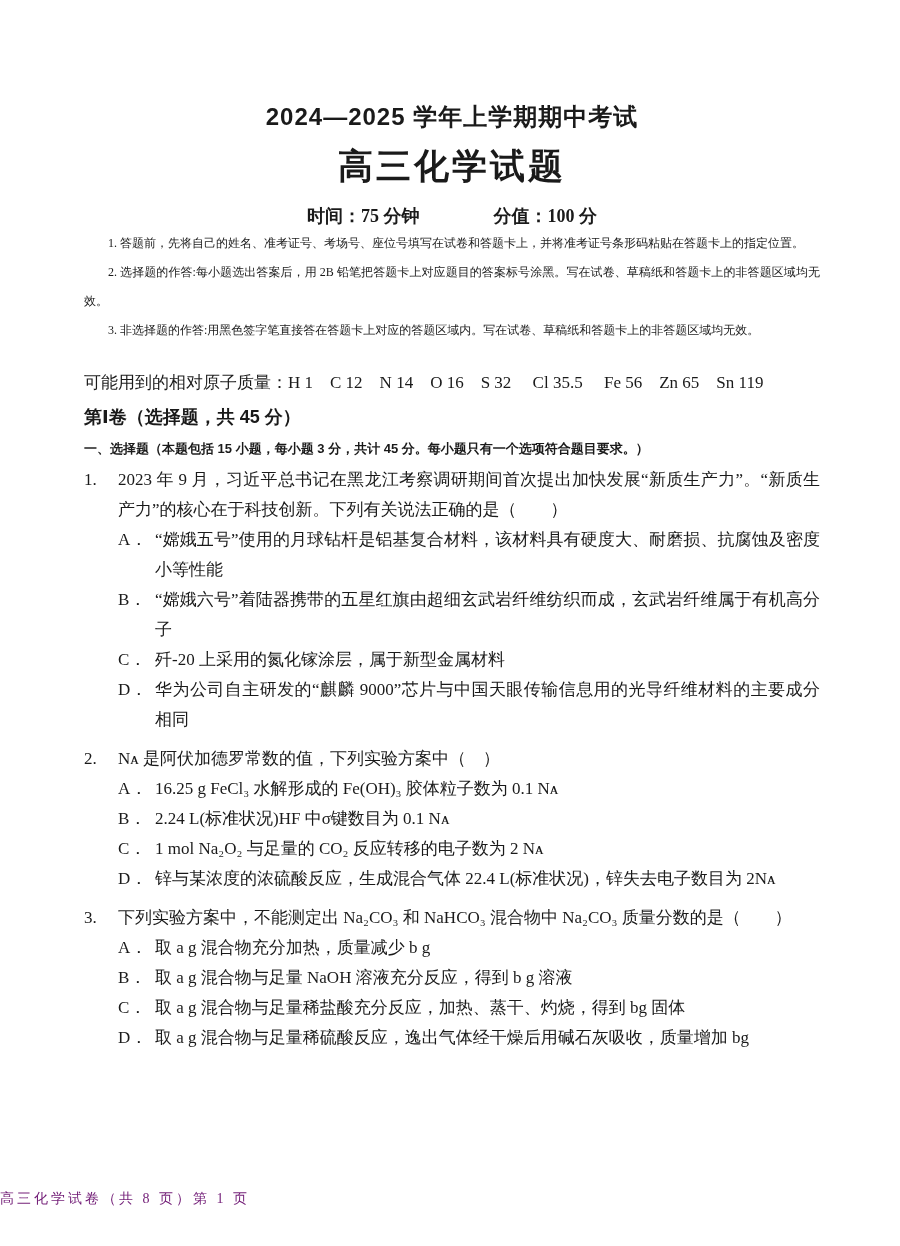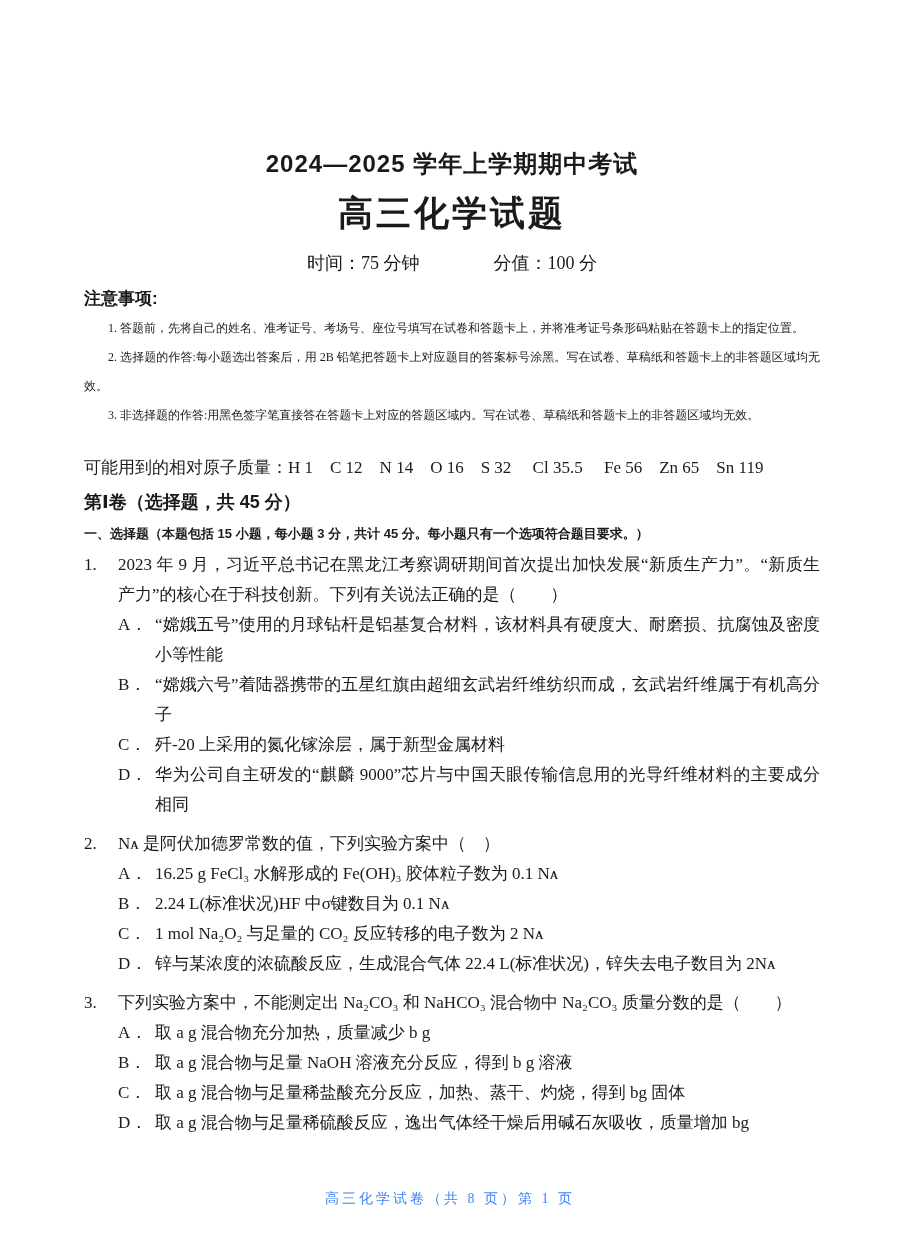--- a/index.html
+++ b/index.html
@@ -11,21 +11,20 @@
     background: #ffffff;
     color: #1a1a1a;
     font-family: "Liberation Serif", "DejaVu Serif", serif;
     overflow: hidden;
   }
   .content {
     position: absolute;
     left: 84px;
     right: 80px;
     top: 0;
-    margin-top: 47px;
   }
   .title-line1 {
     margin-top: 102px;
     text-align: center;
     font-family: "Liberation Sans", "DejaVu Sans", sans-serif;
     font-weight: 700;
     font-size: 24px;
     letter-spacing: 1px;
     line-height: 30px;
   }
@@ -38,20 +37,21 @@
     letter-spacing: 3px;
     line-height: 44px;
   }
   .meta-row {
     display: flex;
     justify-content: center;
     gap: 74px;
     margin-top: 15px;
     font-size: 18px;
     line-height: 26px;
+    font-weight: bold;
   }
   .notice-heading {
     margin-top: 8px;
     font-family: "Liberation Sans", "DejaVu Sans", sans-serif;
     font-weight: 700;
     font-size: 17px;
     line-height: 30px;
   }
   .notice-item {
     font-size: 12px;
@@ -89,41 +89,40 @@
   .q-num { width: 34px; flex: none; }
   .q-stem { flex: 1; text-align: justify; }
   .option-row { display: flex; margin-left: 34px; }
   .opt-label { width: 37px; flex: none; }
   .opt-text { flex: 1; text-align: justify; }
   .page-footer {
     position: absolute;
     left: 0;
     right: 0;
     bottom: 38px;
-    text-align: center;
+    text-align: left;
     font-size: 14px;
     letter-spacing: 3px;
-    color: #3b82f6;
+    color: #701a75;
   }
 </style>
 </head>
 <body>
 
 <div class="page">
   <div class="content">
 
     <div class="title-line1">2024—2025 学年上学期期中考试</div>
     <div class="title-line2">高三化学试题</div>
 
     <div class="meta-row">
       <span>时间：75 分钟</span>
       <span>分值：100 分</span>
     </div>
 
-    <div class="notice-heading">注意事项:</div>
     <p class="notice-item">1. 答题前，先将自己的姓名、准考证号、考场号、座位号填写在试卷和答题卡上，并将准考证号条形码粘贴在答题卡上的指定位置。</p>
     <p class="notice-item">2. 选择题的作答:每小题选出答案后，用 2B 铅笔把答题卡上对应题目的答案标号涂黑。写在试卷、草稿纸和答题卡上的非答题区域均无效。</p>
     <p class="notice-item">3. 非选择题的作答:用黑色签字笔直接答在答题卡上对应的答题区域内。写在试卷、草稿纸和答题卡上的非答题区域均无效。</p>
 
     <div class="atomic-masses">可能用到的相对原子质量：H 1　C 12　N 14　O 16　S 32　 Cl 35.5　 Fe 56　Zn 65　Sn 119</div>
 
     <div class="section-heading">第Ⅰ卷（选择题，共 45 分）</div>
     <div class="section-instructions">一、选择题（本题包括 15 小题，每小题 3 分，共计 45 分。每小题只有一个选项符合题目要求。）</div>
 
     <div class="question">

